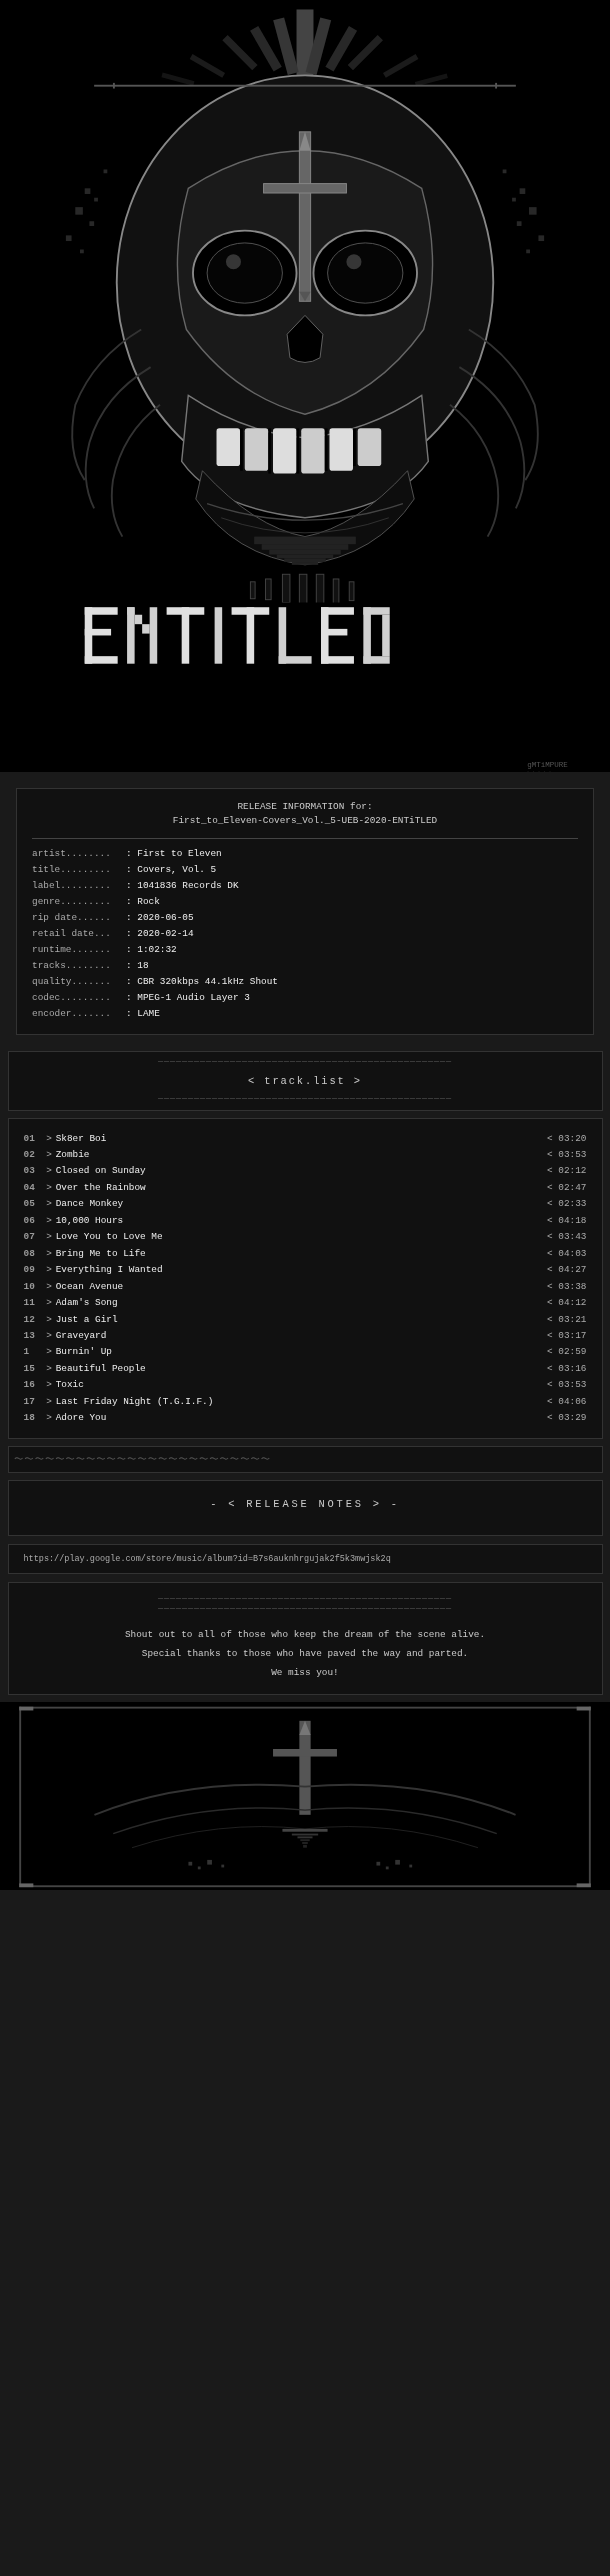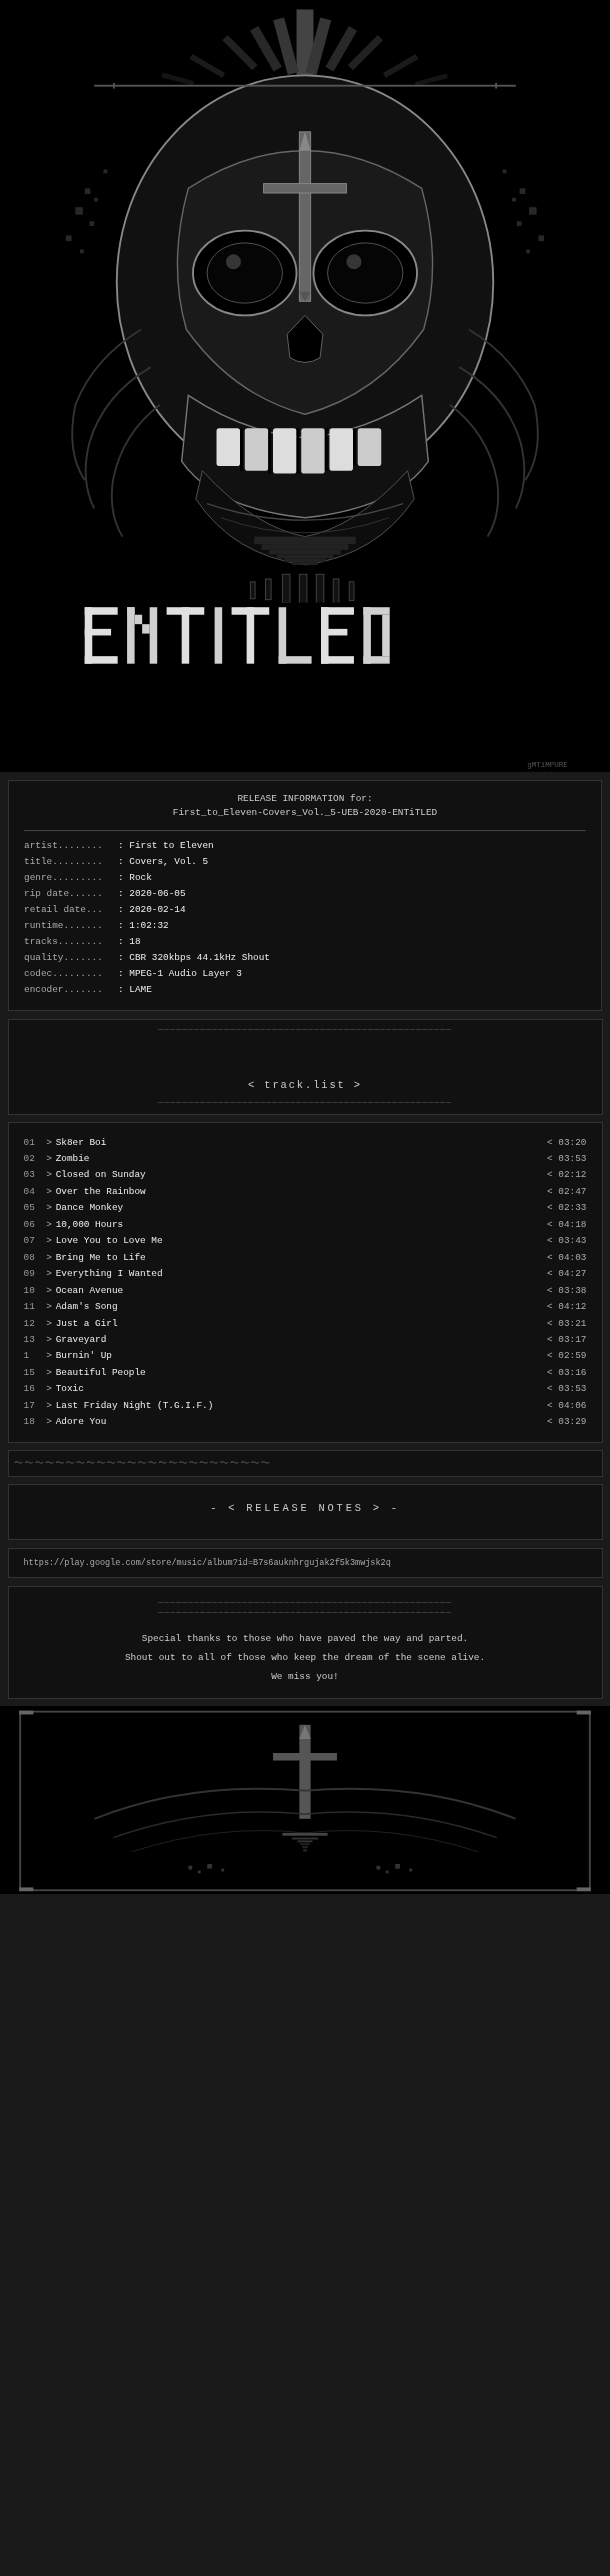--- a/index.html
+++ b/index.html
@@ -34,21 +34,21 @@
 
     
     .skull-svg {
       width: 100%;
       height: 100%;
     }
 
     .info-section {
       background: #111;
       border: 0.9px solid #333;
-      margin: 8px;
+      margin: 16px;
       padding: 11.3px 15px;
     }
 
     .info-header {
       text-align: center;
       font-size: 9.4px;
       color: #ccc;
       margin-bottom: 9.4px;
       line-height: 1.5;
     }
@@ -75,21 +75,20 @@
       border-top: 0.9px solid #444;
       margin: 7.5px 0;
     }
 
     .tracklist-header {
       text-align: center;
       font-size: 10.4px;
       color: #ccc;
       padding: 7.5px 0;
       letter-spacing: 1.9px;
-      margin-top: 36px;
     }
 
     .tracklist-section {
       background: #111;
       border: 0.9px solid #333;
       margin: 7.5px;
       padding: 11.3px 15px;
     }
 
     .track-row {
@@ -101,20 +100,21 @@
     }
 
     .track-left {
       display: flex;
       gap: 3.8px;
     }
 
     .track-num {
       color: #999;
       width: 19px;
+      font-weight: bold;
     }
 
     .track-arrow {
       color: #aaa;
     }
 
     .track-title {
       color: #eee;
     }
 
@@ -365,20 +365,24 @@
   <div id="info-rows">
       <div class="info-row">
         <span class="info-label">artist........</span>
         <span class="info-value">: First to Eleven</span>
       </div>
       <div class="info-row">
         <span class="info-label">title.........</span>
         <span class="info-value">: Covers, Vol. 5</span>
       </div>
       <div class="info-row">
+        <span class="info-label">label.........</span>
+        <span class="info-value">: 1041836 Records DK</span>
+      </div>
+      <div class="info-row">
         <span class="info-label">genre.........</span>
         <span class="info-value">: Rock</span>
       </div>
       <div class="info-row">
         <span class="info-label">rip date......</span>
         <span class="info-value">: 2020-06-05</span>
       </div>
       <div class="info-row">
         <span class="info-label">retail date...</span>
         <span class="info-value">: 2020-02-14</span>
@@ -571,22 +575,22 @@
 
 <div class="url-section">
   <span>https://play.google.com/store/music/album?id=B7s6auknhrgujak2f5k3mwjsk2q</span>
 </div>
 
 <div class="greetings-section">
   <div class="separator-line">─────────────────────────────────────────────────</div>
   <div class="separator-line">─────────────────────────────────────────────────</div>
   <br>
   <div class="greetings-text">
+    <div>Shout out to all of those who keep the dream of the scene alive.</div>
     <div>Special thanks to those who have paved the way and parted.</div>
-    <div>Shout out to all of those who keep the dream of the scene alive.</div>
     <div>We miss you!</div>
   </div>
 </div>
 
 <div class="bottom-art">
   <svg width="610" height="188" viewBox="0 0 648 200" xmlns="http://www.w3.org/2000/svg">
     <rect width="648" height="200" fill="#000"></rect>
 
     <rect x="20" y="5" width="608" height="2" fill="#444"></rect>
     <rect x="20" y="5" width="2" height="190" fill="#444"></rect>

